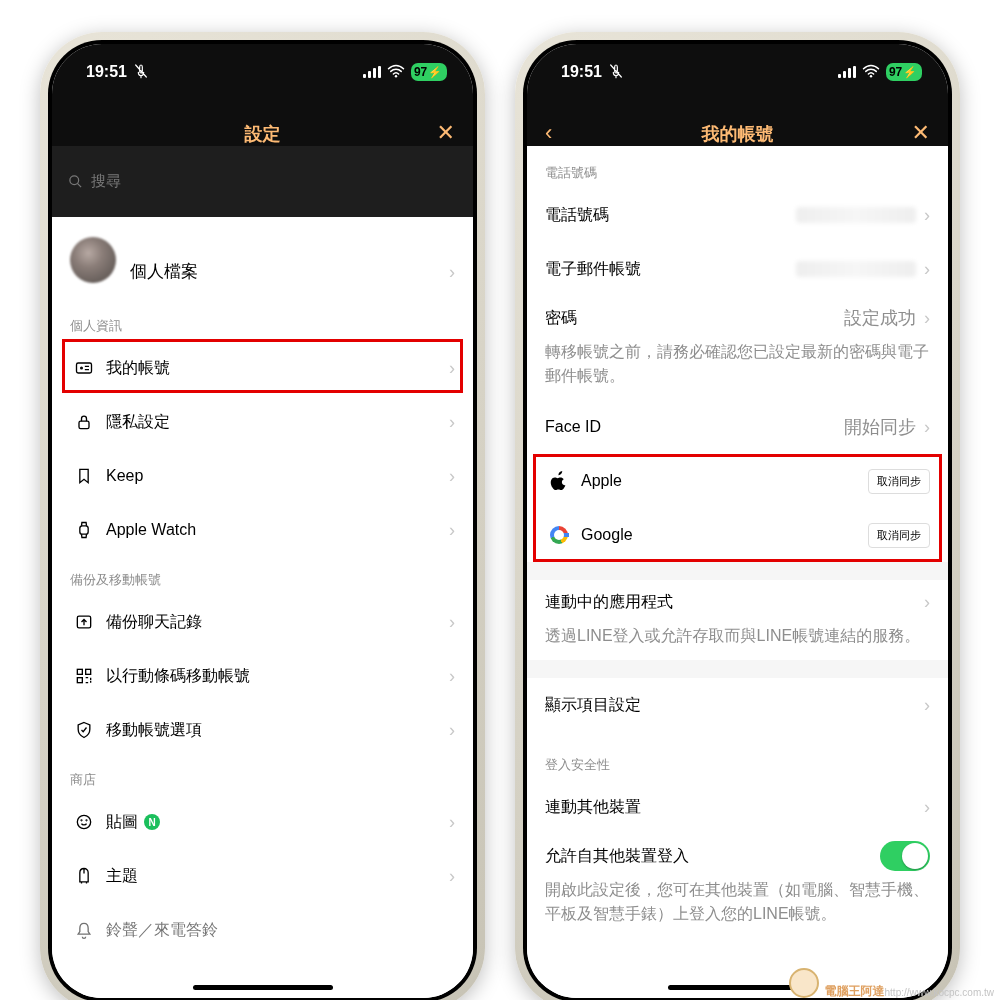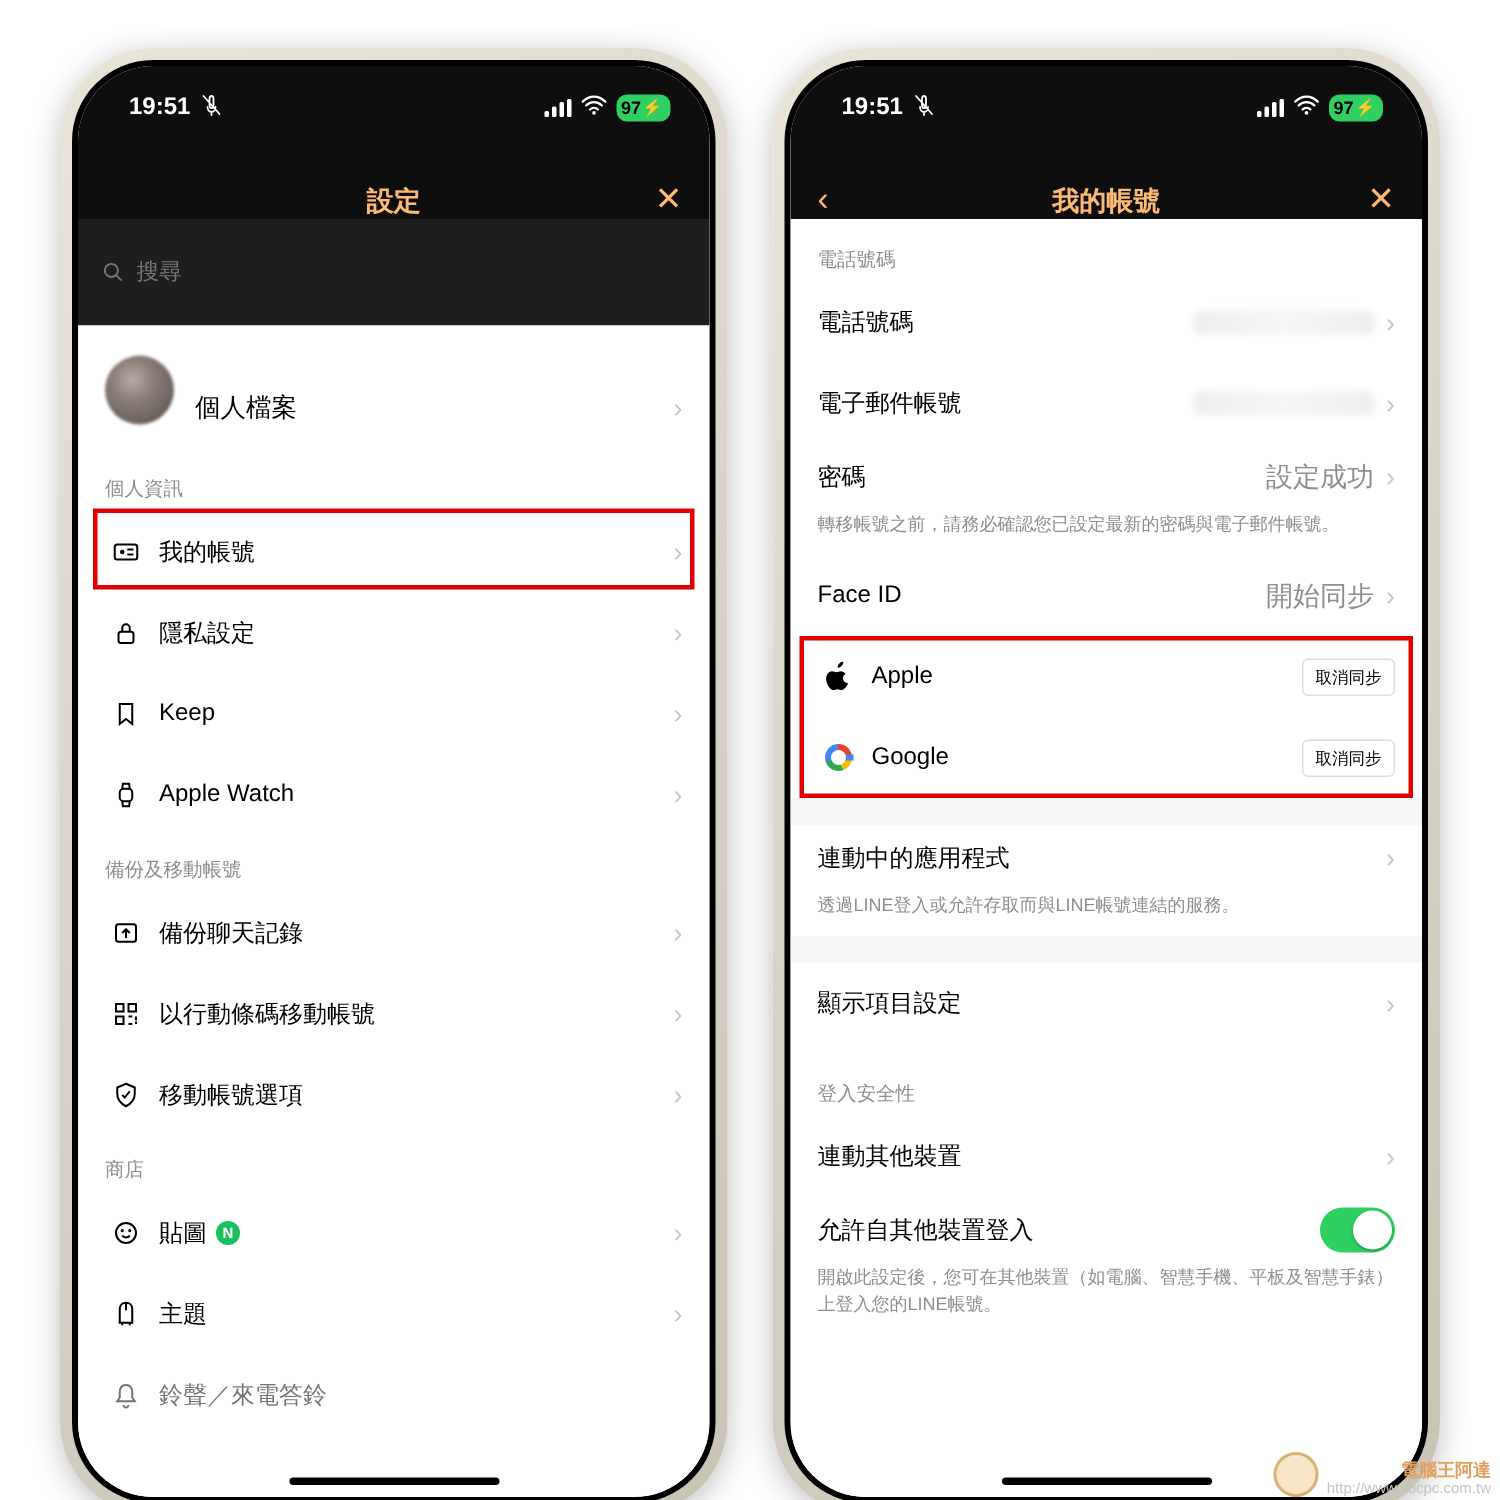--- a/index.html
+++ b/index.html
@@ -148,21 +148,21 @@
   .row .label{ font-size:16px; font-weight:500; color:#000;}
   .row .value{ margin-left:auto; color:var(--grey-text); font-size:18px;}
   .chevron{
     color:var(--chevron); font-size:18px; margin-left:8px;
   }
   .section-title{
     font-size:13px; color:var(--grey-text);
     padding:14px 18px 6px 18px;
   }
   .sub{
-    font-size:12px; color:var(--grey-text);
+    font-size:16px; color:var(--grey-text);
     padding:0 18px 12px 18px; line-height:1.5;
   }
   .badge-n{
     display:inline-flex;align-items:center;justify-content:center;
     width:16px;height:16px;border-radius:50%;
     background:#1bbf5c;color:#fff;font-size:10px;font-weight:700;
     margin-left:6px;
   }
   .blur-val{
     width:120px;height:16px;border-radius:4px;
@@ -202,21 +202,21 @@
   .google-g::after{content:"";position:absolute;inset:4px;background:#fff;border-radius:50%;}
   .google-g::before{content:"";position:absolute;right:-1px;top:7px;width:9px;height:4px;background:#4285f4;}
 
   .svg-ico{width:20px;height:20px;display:block;}
   .svg-ico path,.svg-ico rect,.svg-ico circle{stroke:#000;stroke-width:1.6;fill:none;}
   svg.filled path{fill:#000;stroke:none;}
 
   .watermark{
     position:absolute; right:6px; bottom:2px;
     font-size:12px; color:#dfa060; font-weight:600;
-    display:flex;flex-direction:column;align-items:flex-end;line-height:1.1;
+    display:flex;flex-direction:row;align-items:flex-end;line-height:1.1;
   }
   .watermark .url{font-size:10px;color:#c4c4c4;font-weight:400;}
   .watermark .face{position:absolute;left:-36px;bottom:0;width:30px;height:30px;border-radius:50%;background:#f9e6c9;border:2px solid #d8b370;}
 </style>
 </head>
 <body>
 
 <div class="stage">
 
   <div class="phone">

